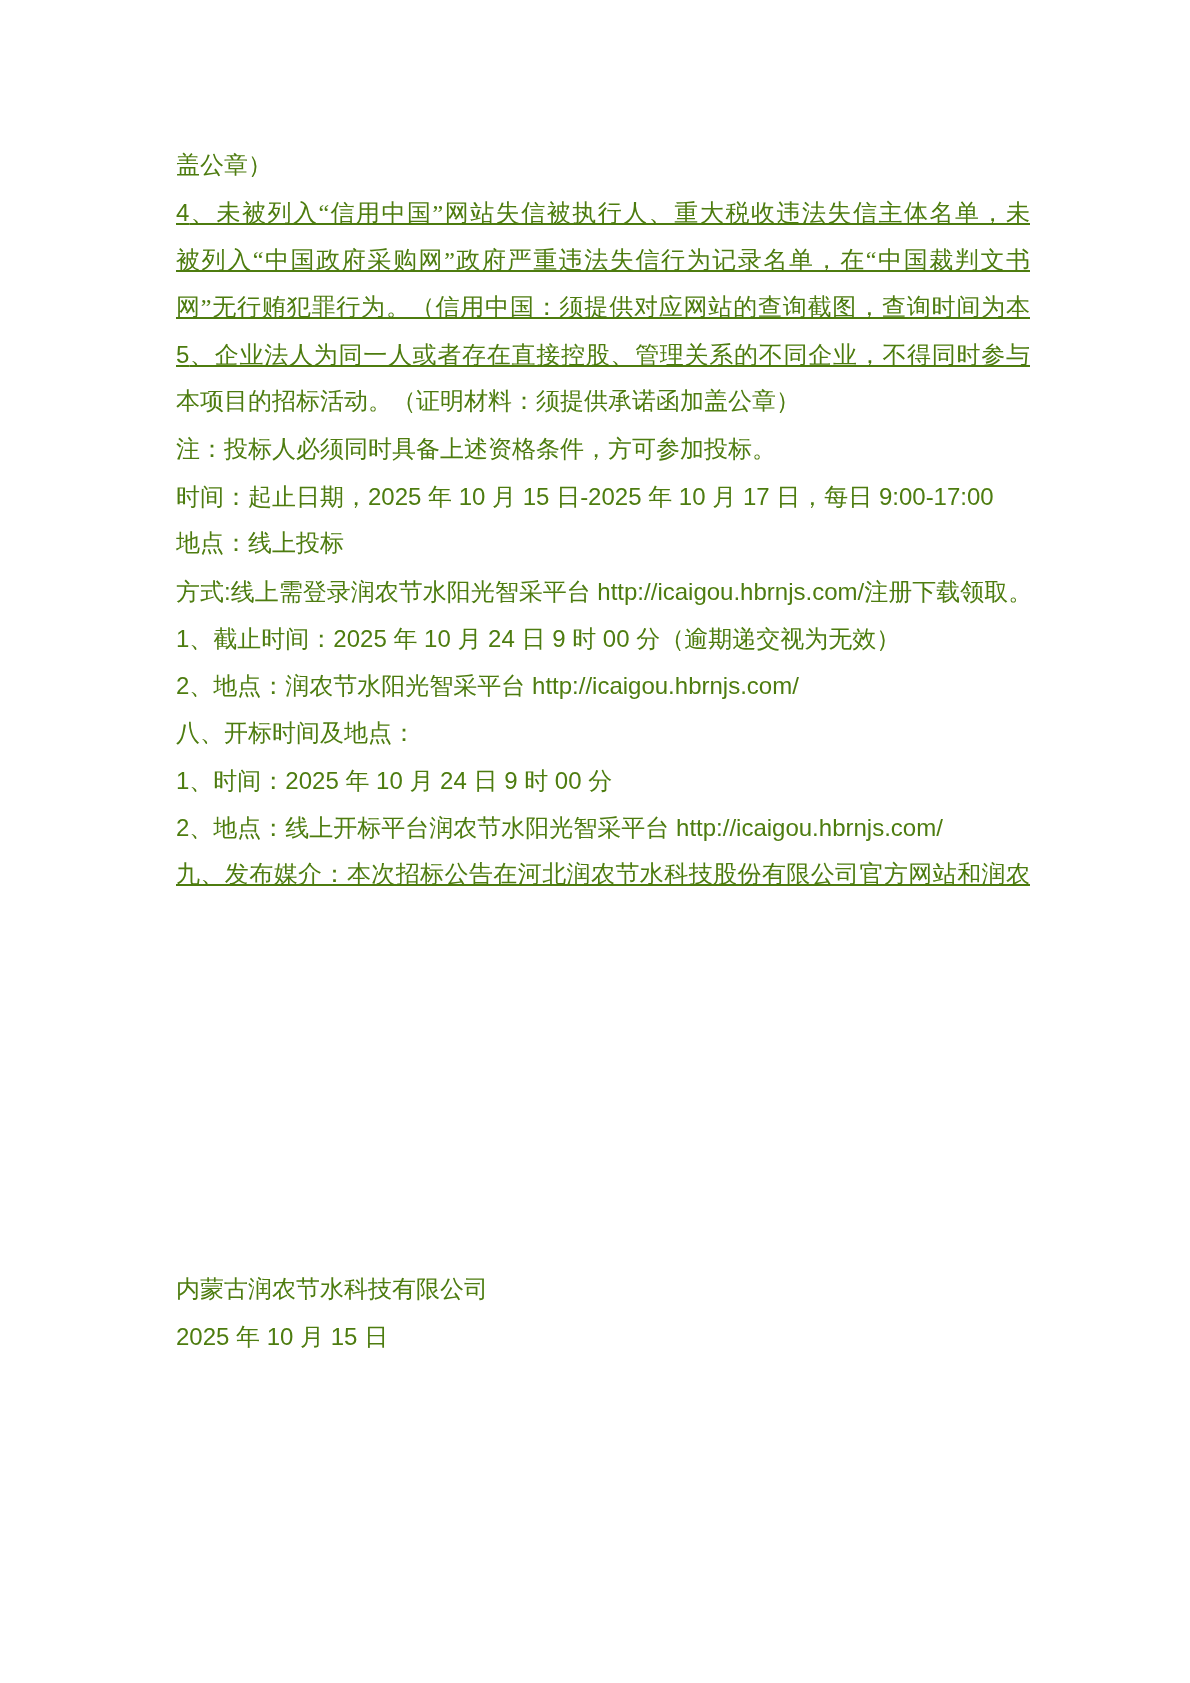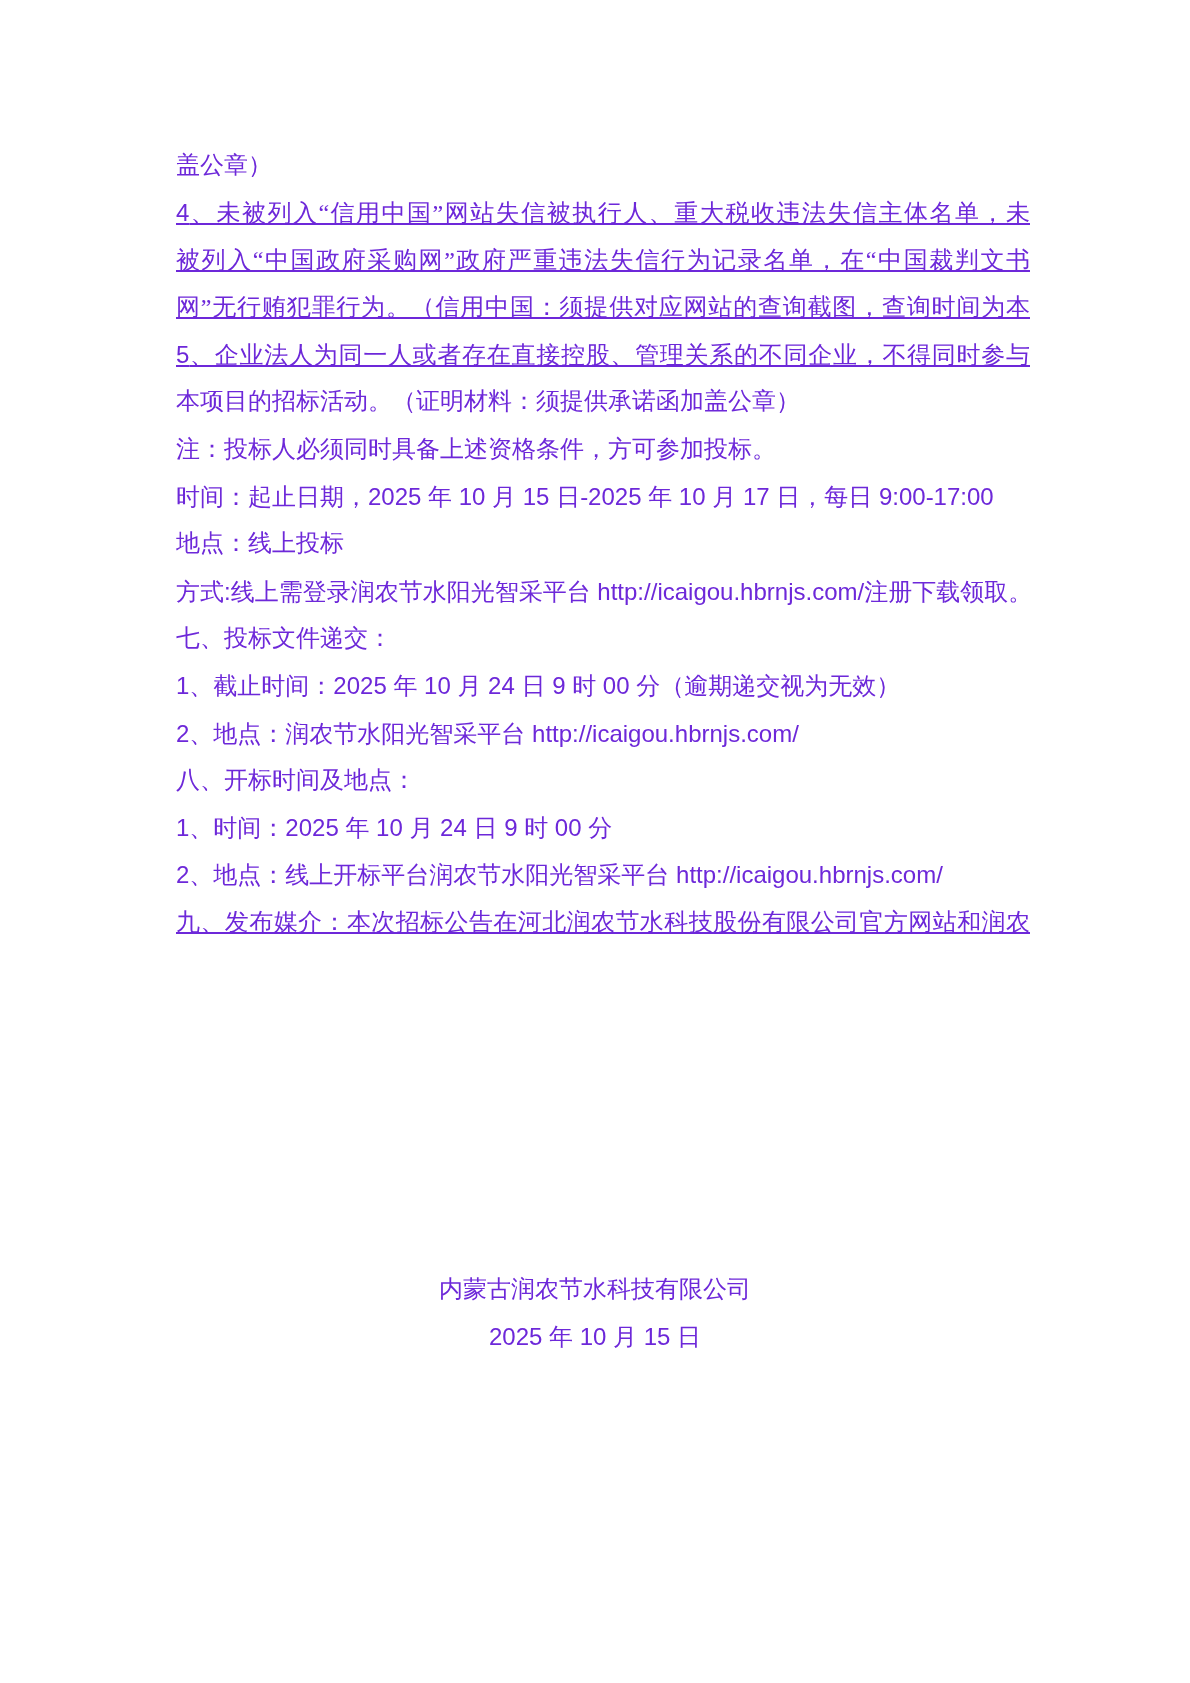--- a/index.html
+++ b/index.html
@@ -42,45 +42,44 @@
   .latin {
     font-family: "Liberation Sans", "DejaVu Sans", sans-serif;
   }
   .signature {
     position: absolute;
     left: 176px;
     top: 1266px;
     width: 854px;
     box-sizing: border-box;
     padding-right: 16px;
-    text-align: center;
+    text-align: left;
   }
   .sig-line {
     height: 47.3px;
     line-height: 47.3px;
     font-size: 24px;
     white-space: nowrap;
   }
 </style>
 </head>
 <body>
 
-<div class="page" style="background: rgb(255, 255, 255); color: #6d28d9;">
+<div class="page" style="background: rgb(255, 255, 255); color: #4d7c0f;">
   <div class="content">
     <div class="line"><span>盖公章）</span></div>
     <div class="line fill"><span class="latin">4</span><span>、未被列入“信用中国”网站失信被执行人、重大税收违法失信主体名单，未</span></div>
     <div class="line fill"><span>被列入“中国政府采购网”政府严重违法失信行为记录名单，在“中国裁判文书</span></div>
     <div class="line fill"><span>网”无行贿犯罪行为。（信用中国：须提供对应网站的查询截图，查询时间为本</span></div>
     <div class="line fill"><span class="latin">5</span><span>、企业法人为同一人或者存在直接控股、管理关系的不同企业，不得同时参与</span></div>
     <div class="line"><span>本项目的招标活动。（证明材料：须提供承诺函加盖公章）</span></div>
     <div class="line"><span>注：投标人必须同时具备上述资格条件，方可参加投标。</span></div>
     <div class="line"><span>时间：起止日期，</span><span class="latin">2025 </span><span>年</span><span class="latin"> 10 </span><span>月</span><span class="latin"> 15 </span><span>日</span><span class="latin">-2025 </span><span>年</span><span class="latin"> 10 </span><span>月</span><span class="latin"> 17 </span><span>日，每日</span><span class="latin"> 9:00-17:00</span></div>
     <div class="line"><span>地点：线上投标</span></div>
     <div class="line"><span>方式</span><span class="latin">:</span><span>线上需登录润农节水阳光智采平台</span><span class="latin"> http://icaigou.hbrnjs.com/</span><span>注册下载领取。</span></div>
-    <div class="line"><span>七、投标文件递交：</span></div>
     <div class="line"><span class="latin">1</span><span>、截止时间：</span><span class="latin">2025 </span><span>年</span><span class="latin"> 10 </span><span>月</span><span class="latin"> 24 </span><span>日</span><span class="latin"> 9 </span><span>时</span><span class="latin"> 00 </span><span>分（逾期递交视为无效）</span></div>
     <div class="line"><span class="latin">2</span><span>、地点：润农节水阳光智采平台</span><span class="latin"> http://icaigou.hbrnjs.com/</span></div>
     <div class="line"><span>八、开标时间及地点：</span></div>
     <div class="line"><span class="latin">1</span><span>、时间：</span><span class="latin">2025 </span><span>年</span><span class="latin"> 10 </span><span>月</span><span class="latin"> 24 </span><span>日</span><span class="latin"> 9 </span><span>时</span><span class="latin"> 00 </span><span>分</span></div>
     <div class="line"><span class="latin">2</span><span>、地点：线上开标平台润农节水阳光智采平台</span><span class="latin"> http://icaigou.hbrnjs.com/</span></div>
     <div class="line fill"><span>九、发布媒介：本次招标公告在河北润农节水科技股份有限公司官方网站和润农</span></div>
   </div>
 
   <div class="signature">
     <div class="sig-line"><span>内蒙古润农节水科技有限公司</span></div>

